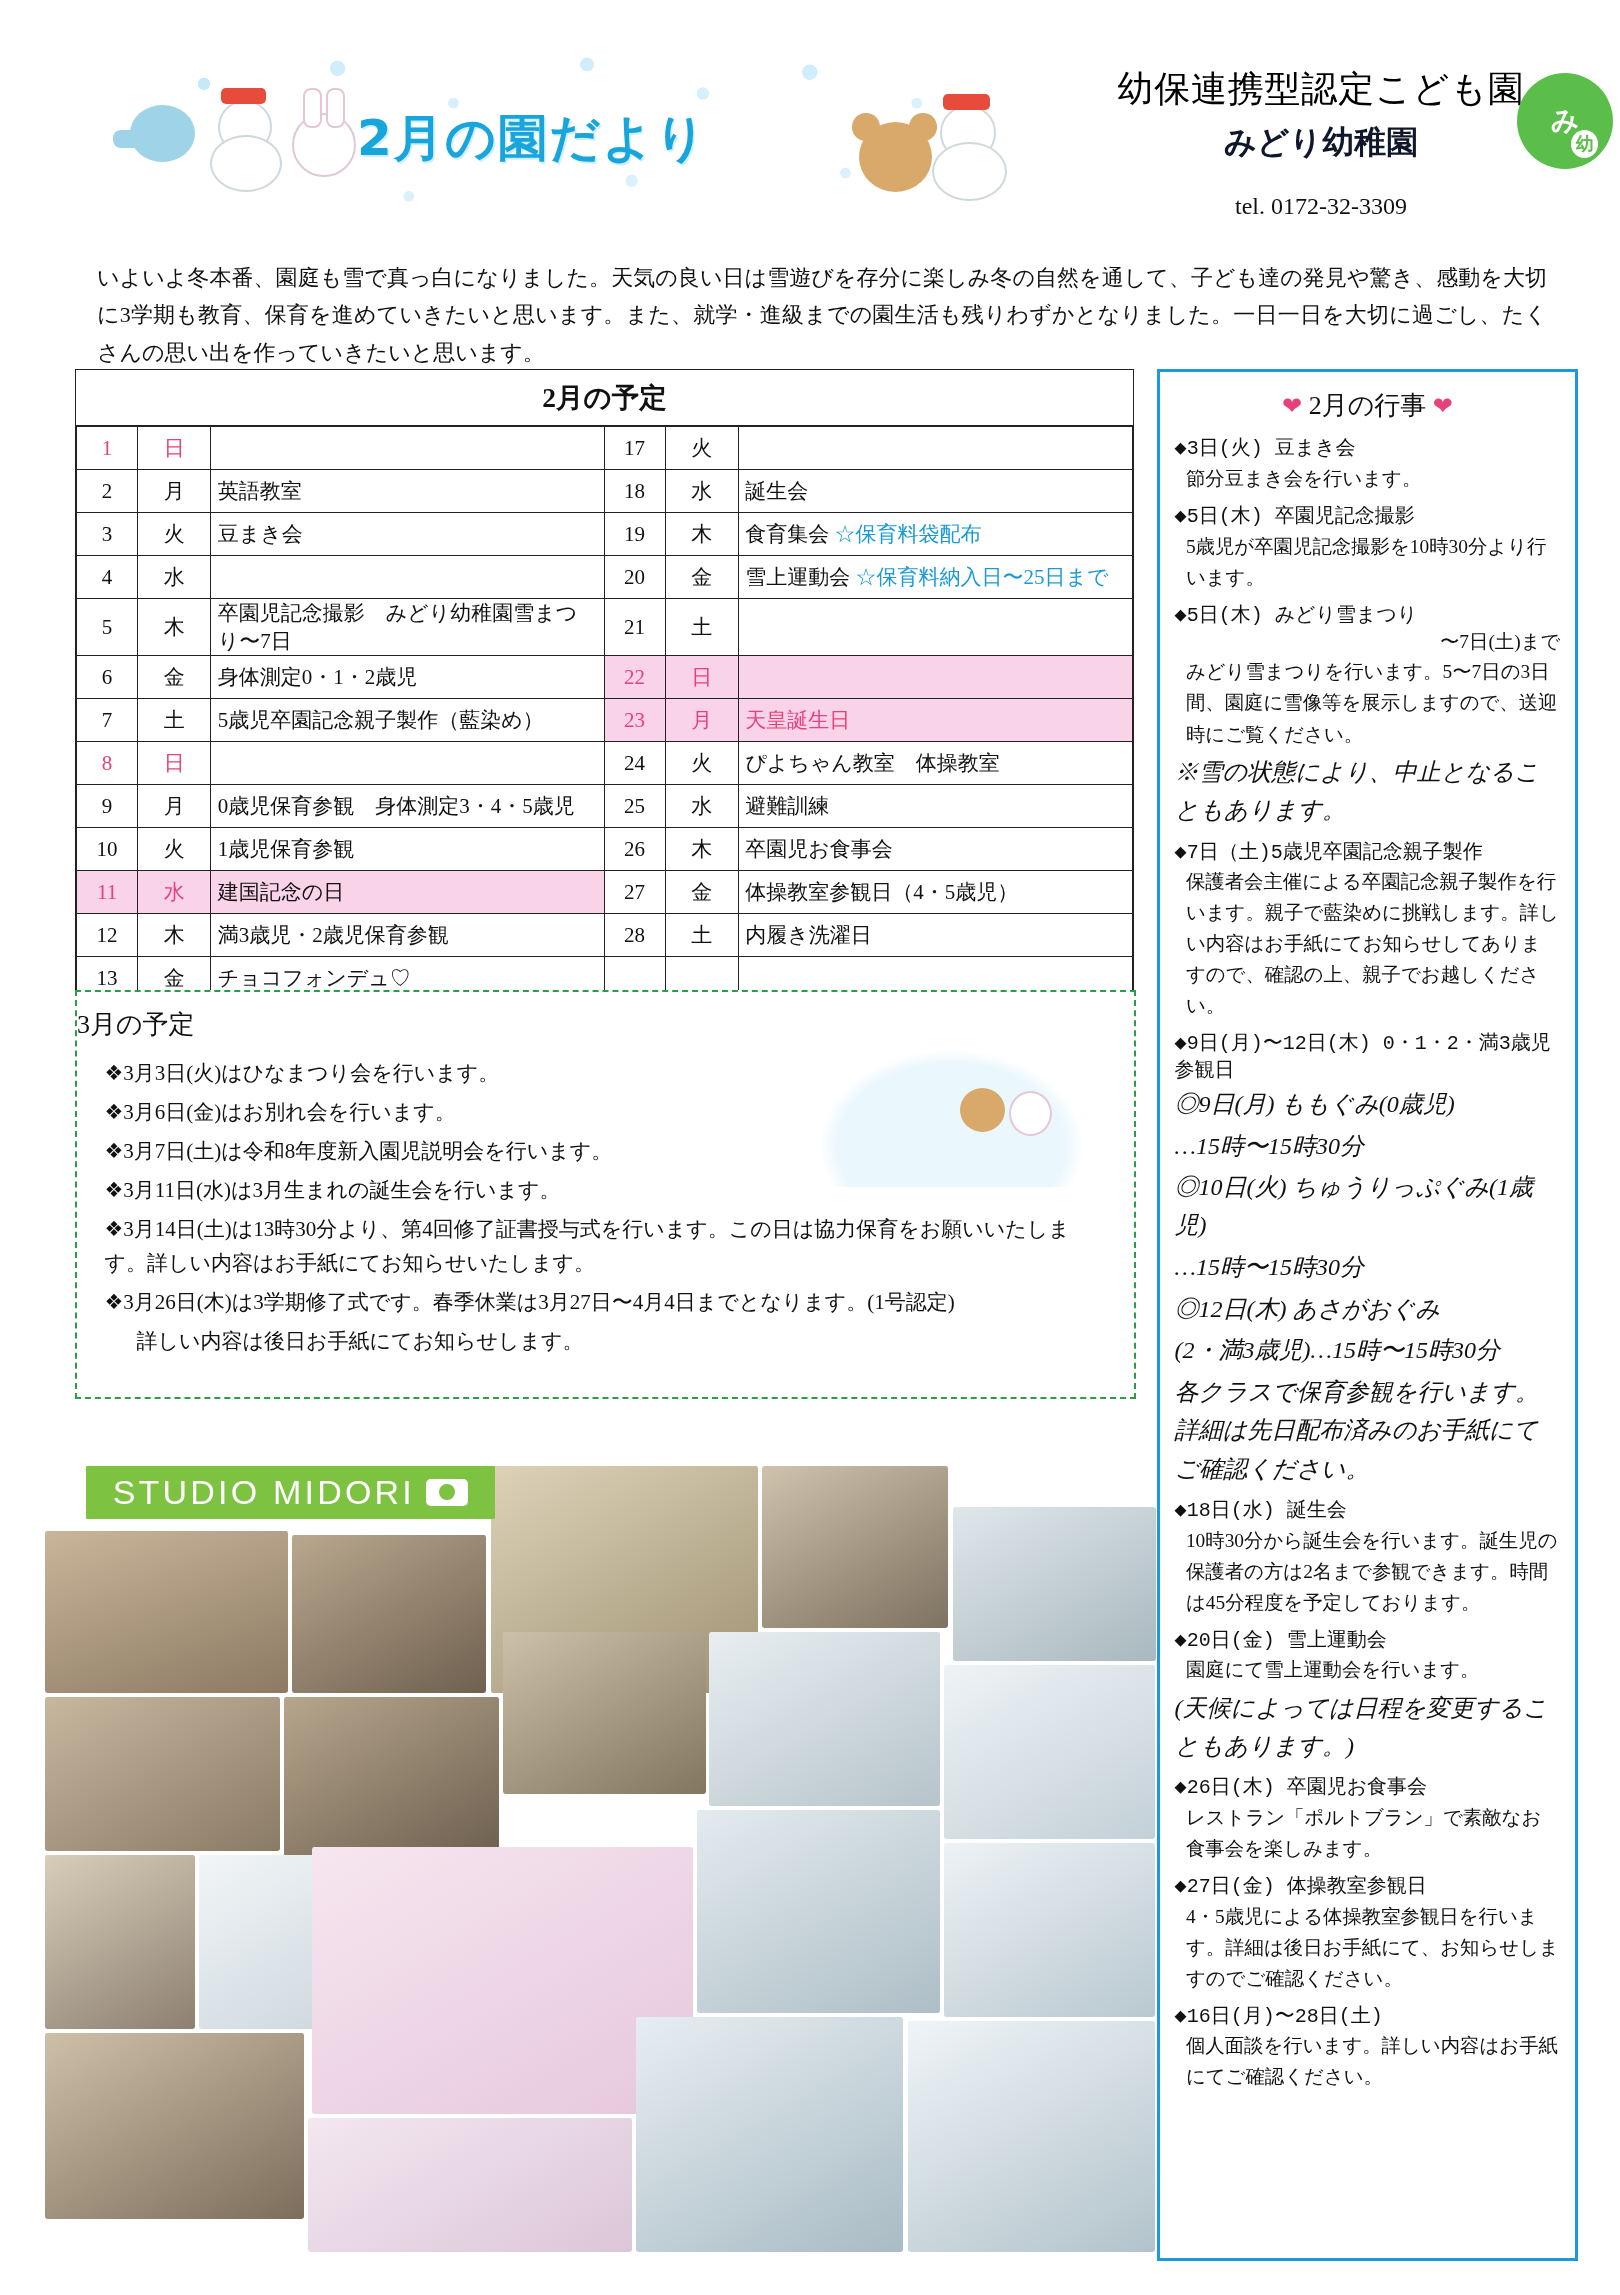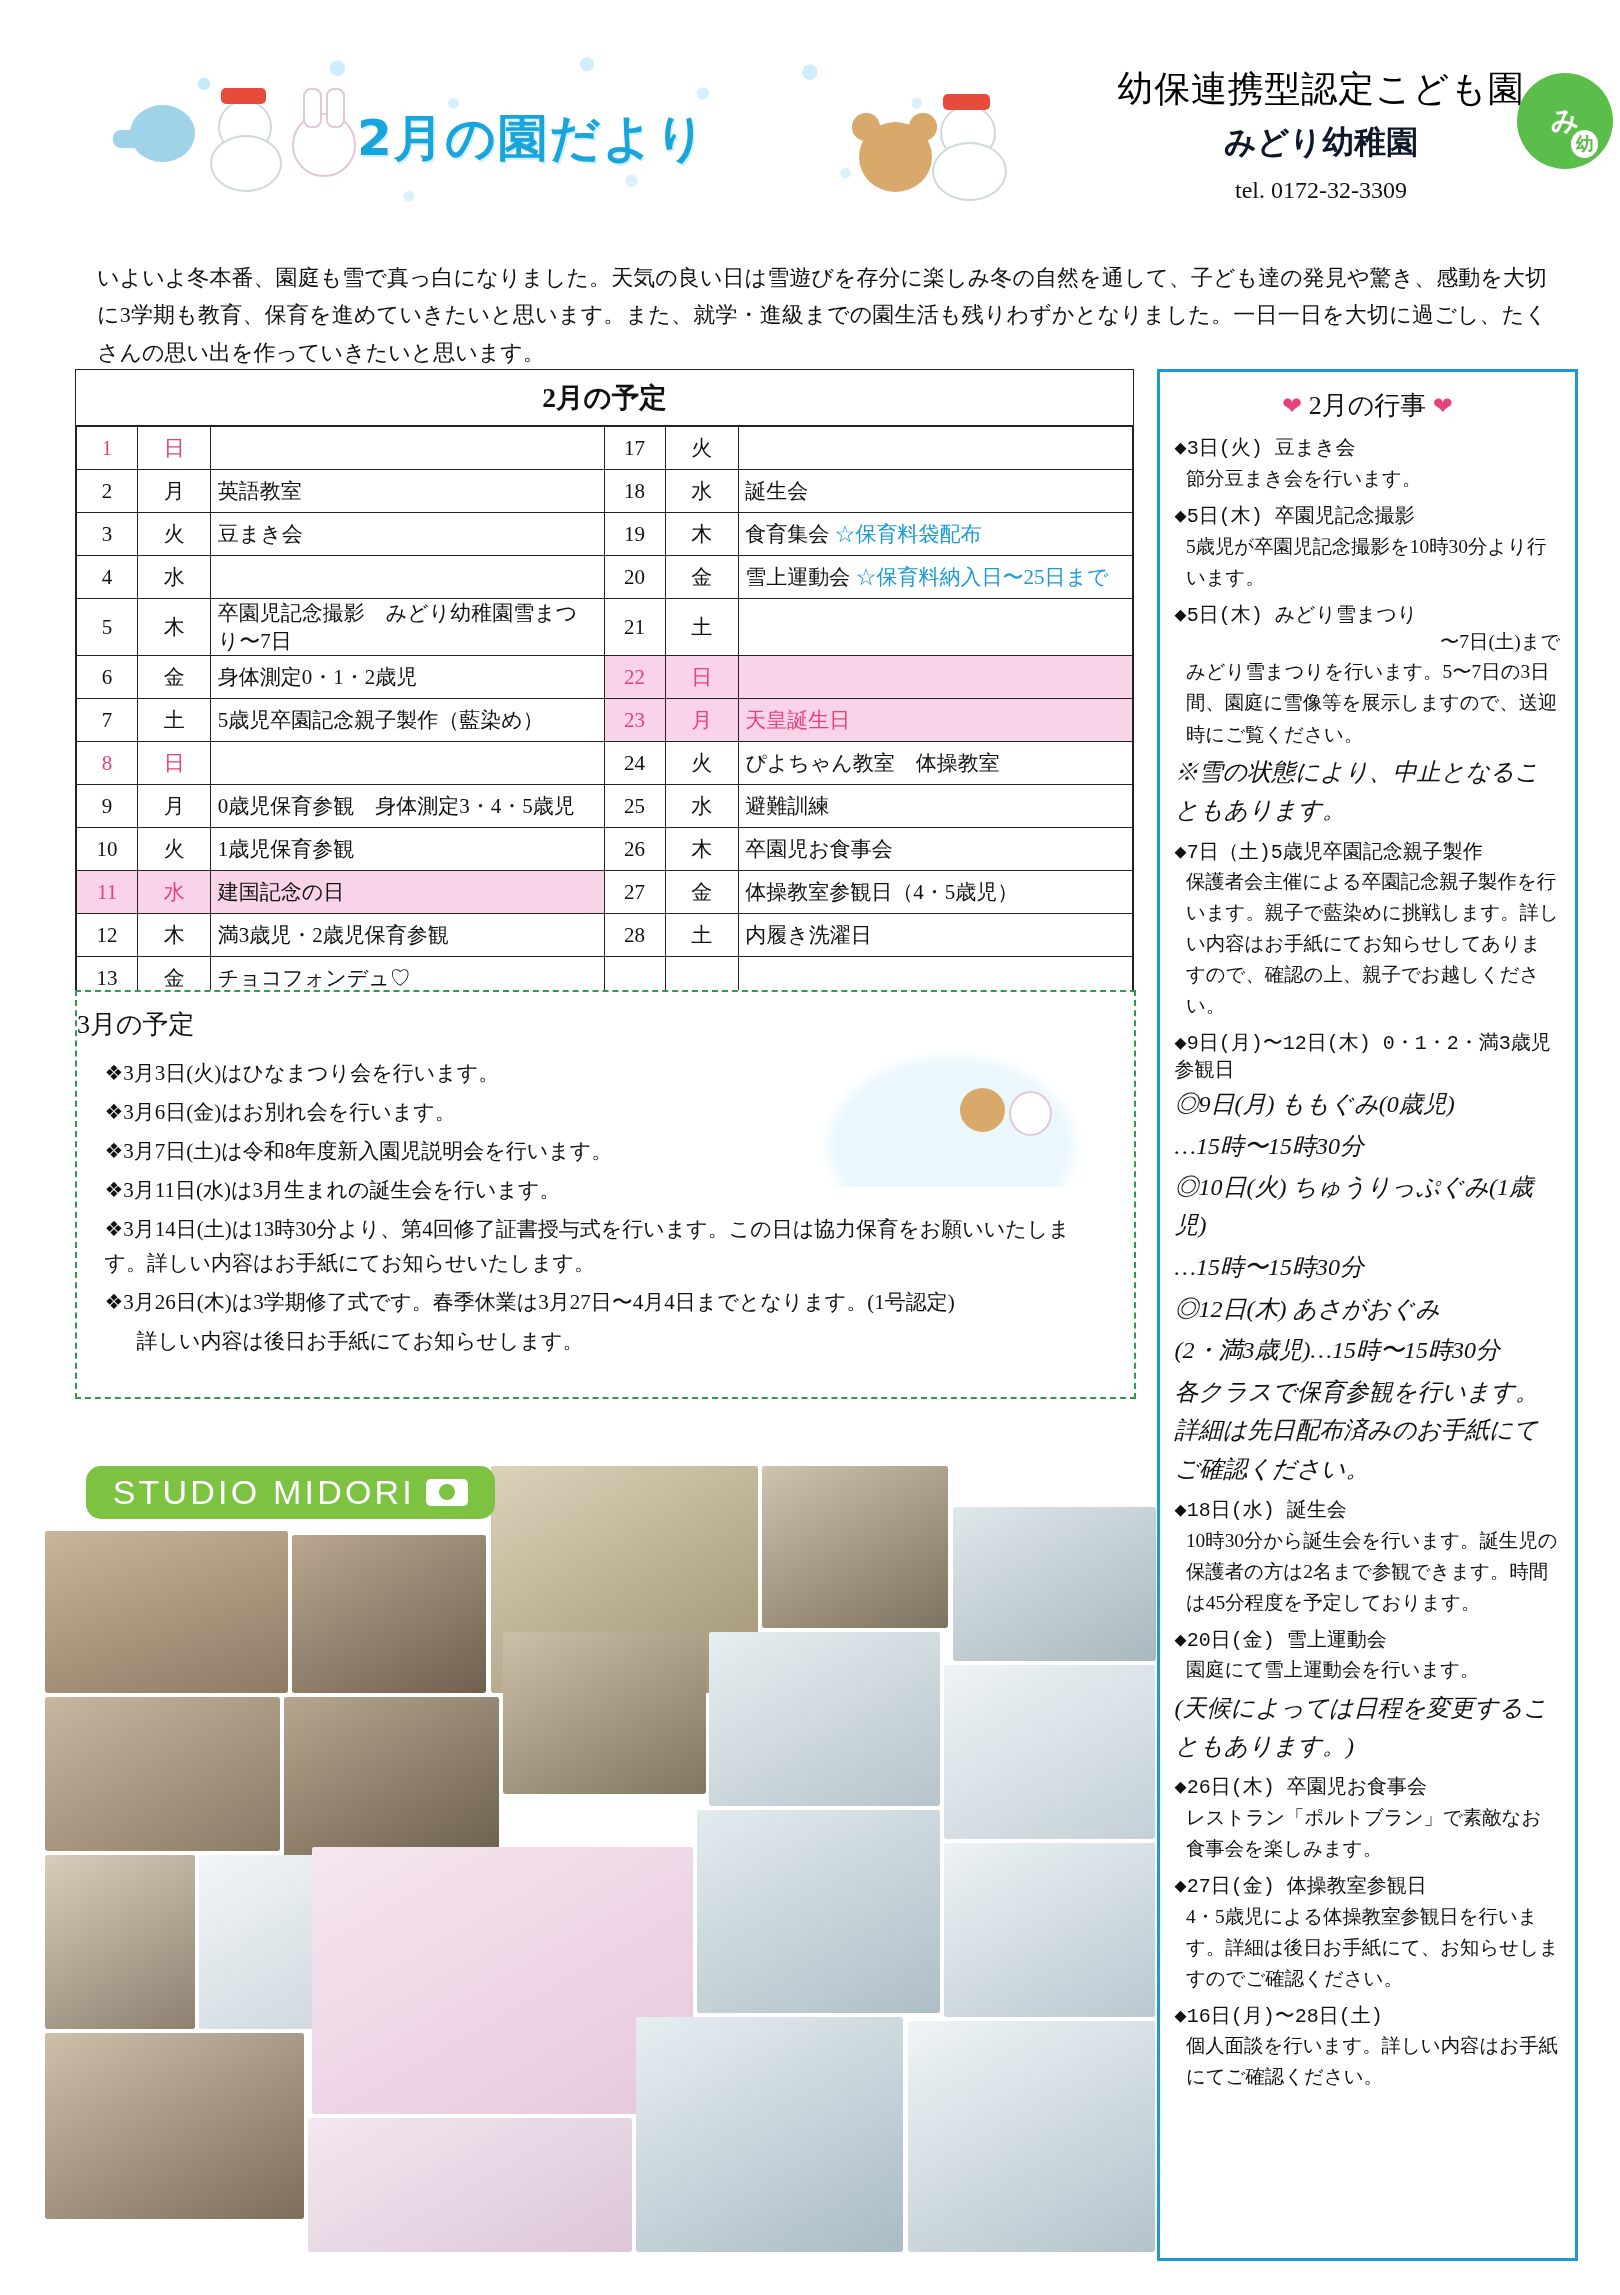--- a/index.html
+++ b/index.html
@@ -34,21 +34,21 @@
     position:absolute;left:357px;top:105px;
     font-family:"DejaVu Sans", sans-serif;
     font-weight:bold;font-size:50px;color:#18a5dc;
     letter-spacing:1.6px;
     text-shadow:1.6px 1.6px 0 #cfeefb;
     white-space:nowrap;
   }
   .school-block{position:absolute;right:73px;top:65px;width:454px;text-align:center;}
   .school-line1{font-size:36px;letter-spacing:0.8px;color:#000000;font-family:Liberation Serif, serif;}
   .school-line2{font-size:32px;font-weight:bold;margin-top:6.5px;color:#0f172a;}
-  .school-tel{font-size:24px;margin-top:12px;color:#111;}
+  .school-tel{font-size:24px;margin-top:28px;color:#111;}
   .logo{
     position:absolute;right:8px;top:73px;width:96px;height:96px;border-radius:50%;
     background:#5bbd4a;display:flex;align-items:center;justify-content:center;
     color:#fff;font-weight:bold;font-size:27.5px;
   }
   .logo .lg-sub{position:absolute;bottom:11.3px;right:14.6px;font-size:18px;background:#fff;color:#5bbd4a;border-radius:50%;width:27.5px;height:27.5px;display:flex;align-items:center;justify-content:center;}
 
   
   .m-snowman{position:absolute;}
   .sm-body{position:absolute;border-radius:50%;background:#fff;border:2.4px solid #cfd8dc;}
@@ -96,21 +96,21 @@
   .march-ice{
     position:absolute;right:49px;top:57px;width:267px;height:138px;
     background:radial-gradient(ellipse at 50% 70%, #eaf7fd 0 60%, rgba(234,247,253,0) 70%);
   }
 
   
   .collage{position:absolute;left:45px;top:1458px;width:1110px;height:794px;}
   .ph{position:absolute;background-size:cover;background-position:center;border-radius:2.4px;}
   .studio-band{
     position:absolute;left:41px;top:8px;width:409px;height:53px;background:#7ec242;
-    display:flex;align-items:center;justify-content:center;gap:11.3px;border-radius:15px;
+    display:flex;align-items:center;justify-content:center;gap:11.3px;border-radius:1px;
   }
   .studio-text{color:#fff;font-size:34px;letter-spacing:3.2px;font-family:"Liberation Sans",sans-serif;}
   .cam{width:42px;height:27.5px;background:#fff;border-radius:4.9px;position:relative;}
   .cam:after{content:"";position:absolute;left:13px;top:5.7px;width:16px;height:16px;border-radius:50%;background:#7ec242;}
 
   
   .events-box{
     position:absolute;left:1157px;top:369px;width:421px;height:1892px;
     border:3.2px solid #1b9ad6;background:#fff;box-sizing:border-box;padding:11.3px 14.6px;
   }

